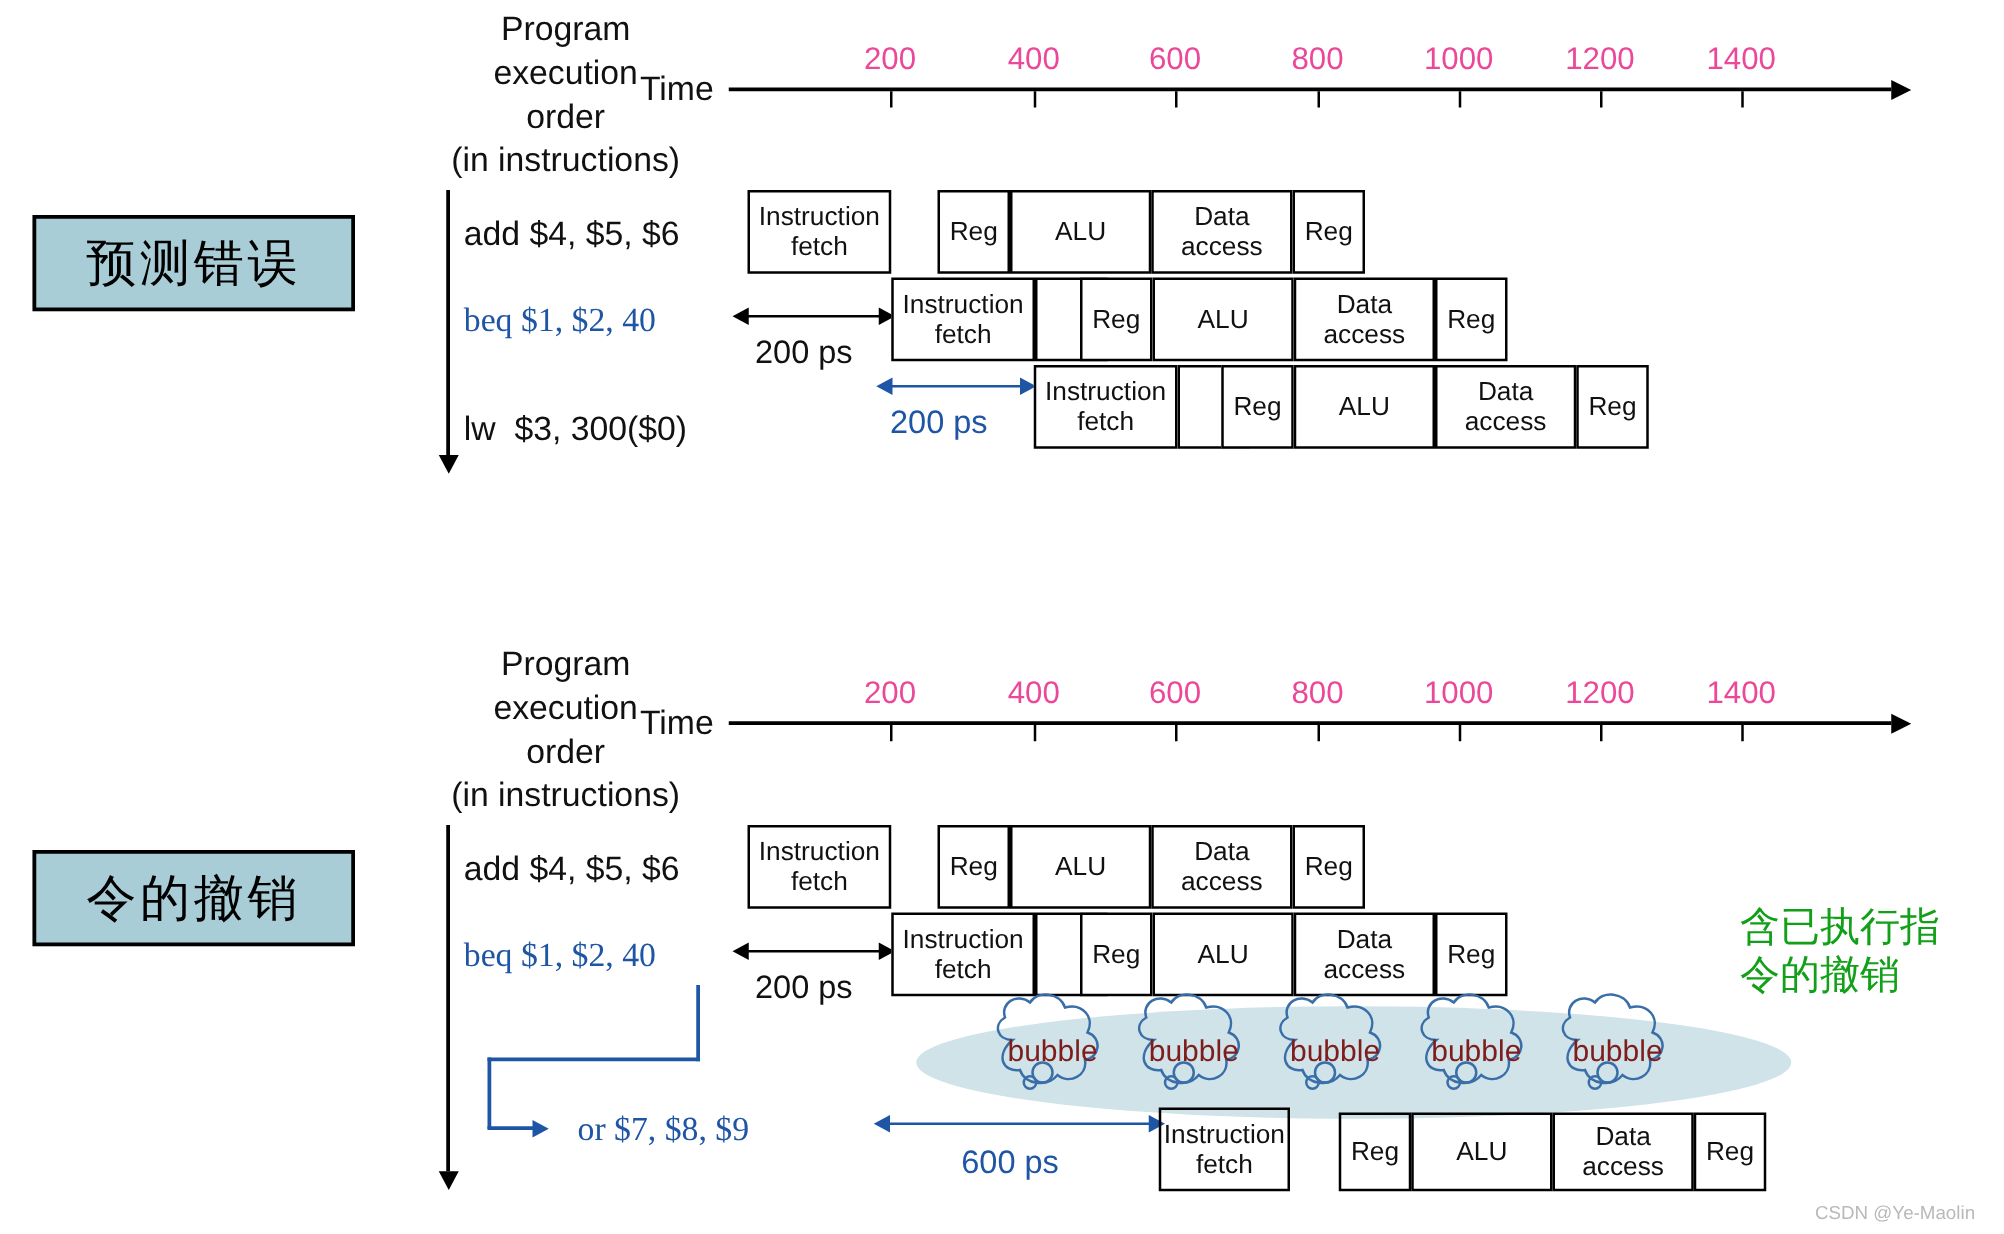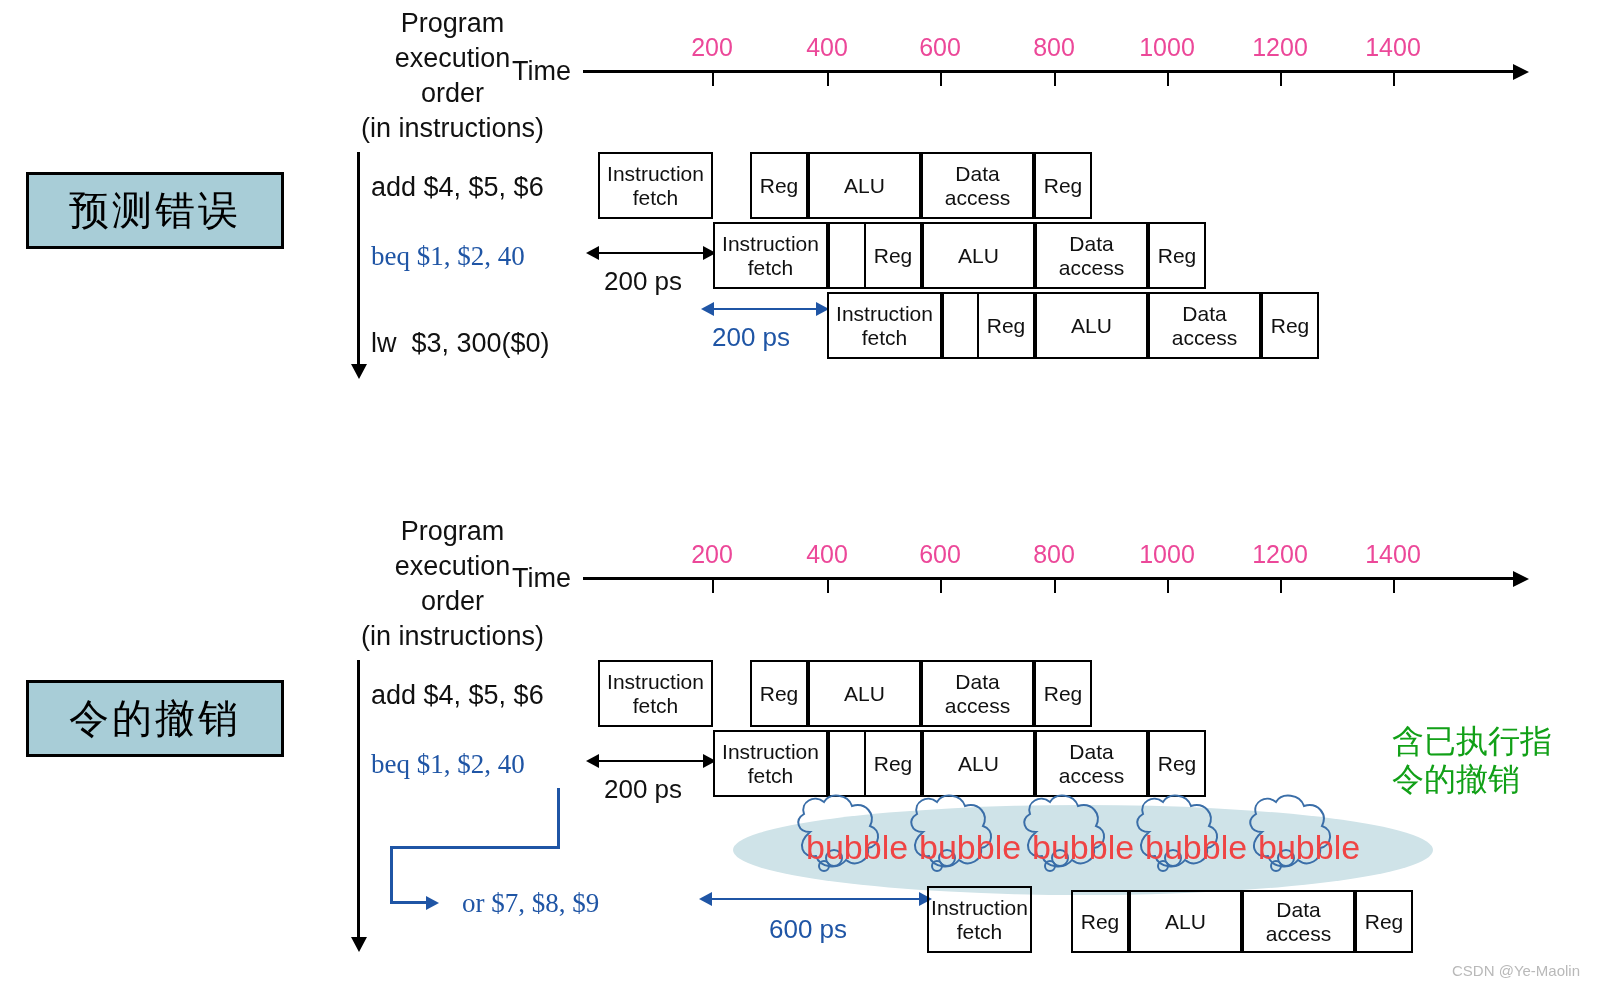--- a/index.html
+++ b/index.html
@@ -60,21 +60,21 @@
   .mtipL.blue{border-right-color:#1f55a5;}
   .mtipR.blue{border-left-color:#1f55a5;}
   .mlabel{font-size:26px;color:#111;}
   .mlabel.blue{color:#1f55a5;}
 
   
   .bubble-ellipse{
     background:#cfe3e8;border-radius:50%;
   }
   .bubble-word{
-    font-size:34px;color:#ef4444;
+    font-size:24px;color:#7f1d1d;
   }
 
   
   .conn{background:#1f55a5;}
 
   
   .green-note{
     color:#11a017;font-size:32px;line-height:38px;
     font-family:"DejaVu Sans",sans-serif;white-space:pre-line;
   }

